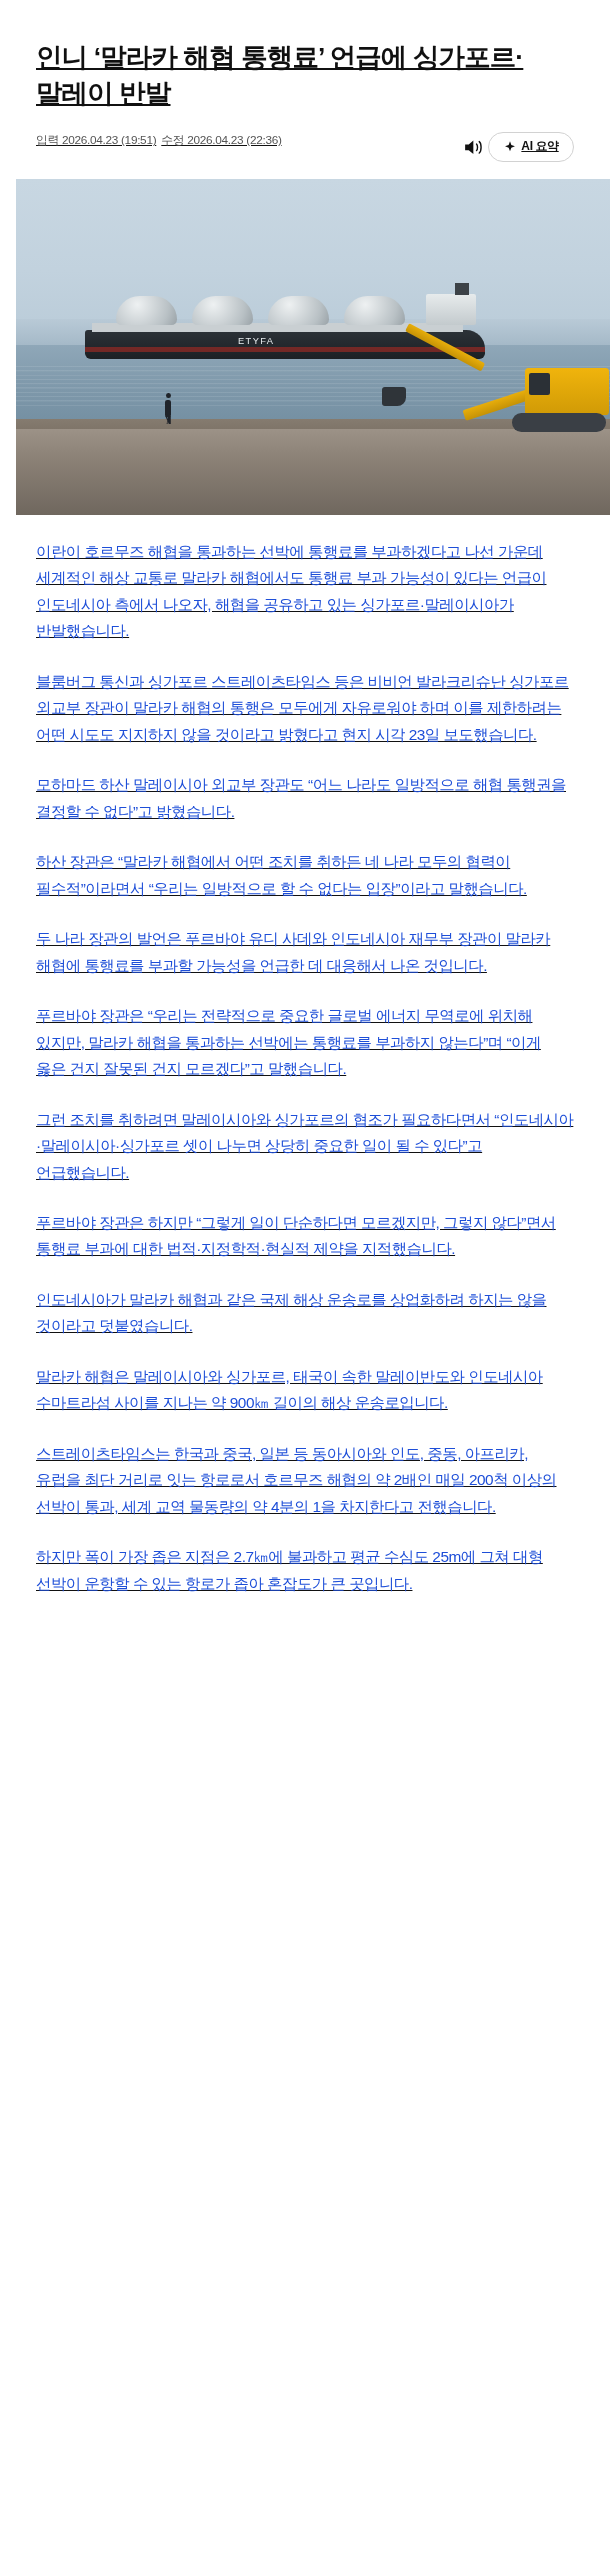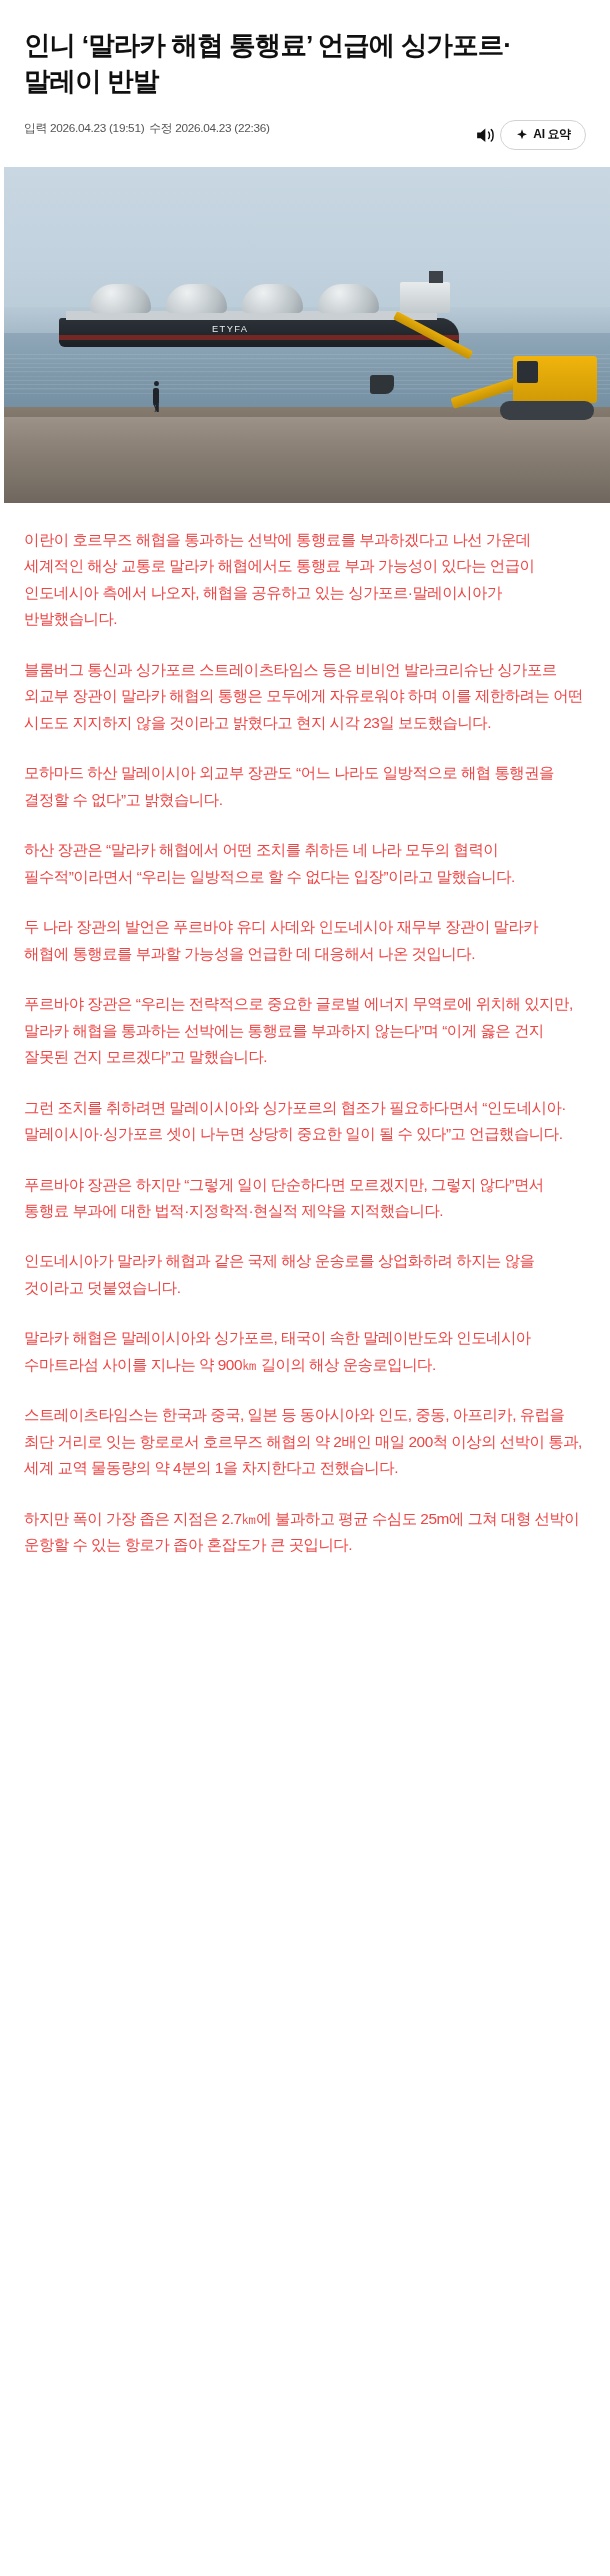--- a/index.html
+++ b/index.html
@@ -11,22 +11,23 @@
   body {
     width: 610px;
     font-family: "Liberation Sans", sans-serif;
     color: #111111;
     -webkit-font-smoothing: antialiased;
   }
   .page {
     width: 610px;
     min-height: 2576px;
     background: #ffffff;
-    padding: 4px;
+    padding: 16px;
     position: relative;
+    text-decoration: underline;
   }
   .article-header {
     padding: 24px 20px 0 20px;
   }
   .headline {
     font-size: 26.4px;
     line-height: 1.36;
     font-weight: 700;
     letter-spacing: -0.8px;
     color: #101010;
@@ -132,21 +133,21 @@
     background: repeating-linear-gradient(
       to bottom,
       rgba(255,255,255,.10) 0px,
       rgba(255,255,255,.10) 0.7px,
       rgba(255,255,255,0) 1.4px,
       rgba(255,255,255,0) 4.3px);
   }
   
   .ship {
     position: absolute;
-    left: 55px;
+    left: 69px;
     top: 120px;
     width: 400px;
     height: 60px;
   }
   .ship .hull {
     position: absolute;
     left: 0; bottom: 0;
     width: 400px; height: 29px;
     background: linear-gradient(#2c3238, #1b2024);
     border-radius: 2.9px 18.6px 5.7px 5.7px;
@@ -288,21 +289,21 @@
     background: #2f3439;
     border-radius: 2.9px 2.9px 8.6px 2.9px;
   }
   .article-body {
     padding: 24px 20px 43px 20px;
   }
   .para {
     font-size: 15.4px;
     line-height: 1.72;
     letter-spacing: -0.5px;
-    color: #ef4444;
+    color: #1d4ed8;
     margin: 0 0 24px 0;
     word-break: keep-all;
   }
   .para:last-child { margin-bottom: 0; }
 </style>
 </head>
 <body>
 
 <div class="page">
 

